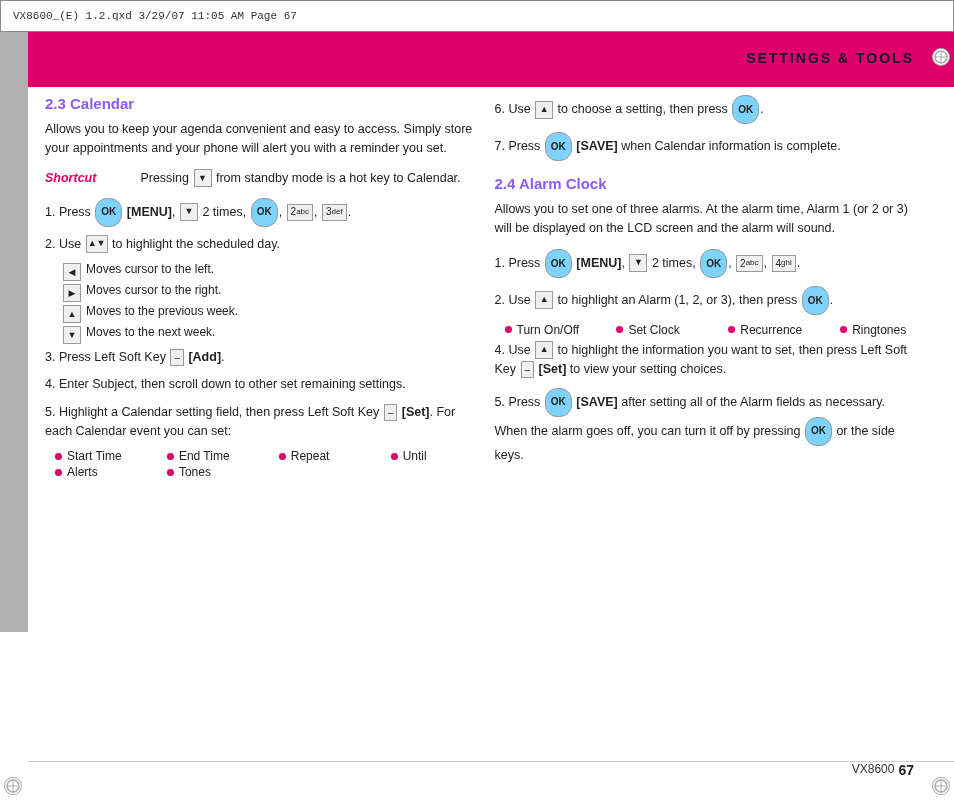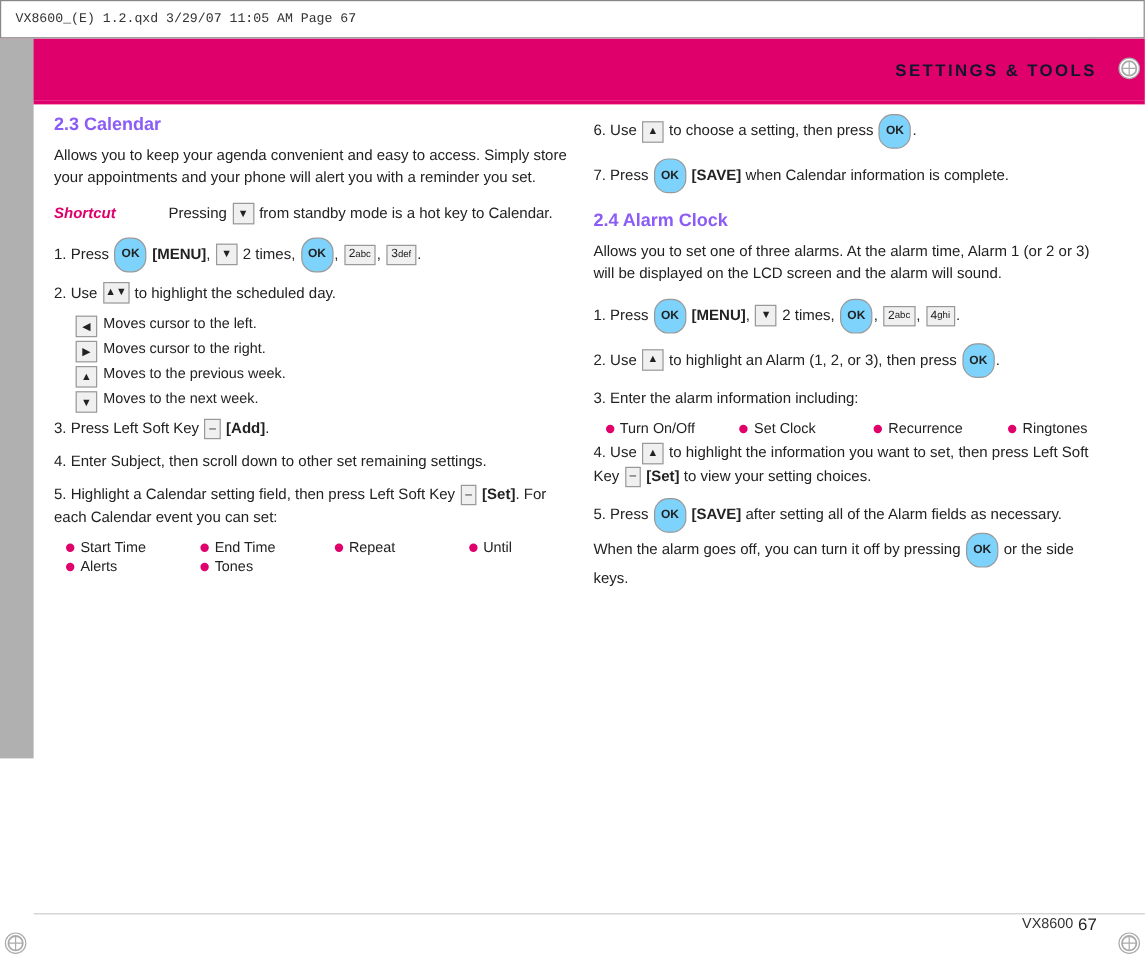--- a/index.html
+++ b/index.html
@@ -241,21 +241,21 @@
       justify-content: flex-end;
       padding-right: 40px;
     }
 
     .footer-text {
       font-size: 12px;
       color: #333;
     }
 
     .footer-page {
-      font-weight: normal;
+      font-weight: bold;
       font-size: 14px;
       margin-left: 4px;
     }
 
     
     .reg-mark {
       position: absolute;
       width: 18px;
       height: 18px;
       border-radius: 50%;
@@ -443,23 +443,20 @@
       <span class="num-btn">4<sub style="font-size:8px">ghi</sub></span>.
     </div>
 
     <div class="step">
       2. Use
       <span class="nav-btn">▲</span>
       to highlight an Alarm (1, 2, or 3), then press
       <span class="btn-ok">OK</span>.
     </div>
 
-    <div class="step">
-      3. Enter the alarm information including:
-    </div>
 
     <div class="bullet-grid">
       <div class="bullet-item">
         <span class="bullet-dot"></span>
         <span>Turn On/Off</span>
       </div>
       <div class="bullet-item">
         <span class="bullet-dot"></span>
         <span>Set Clock</span>
       </div>

